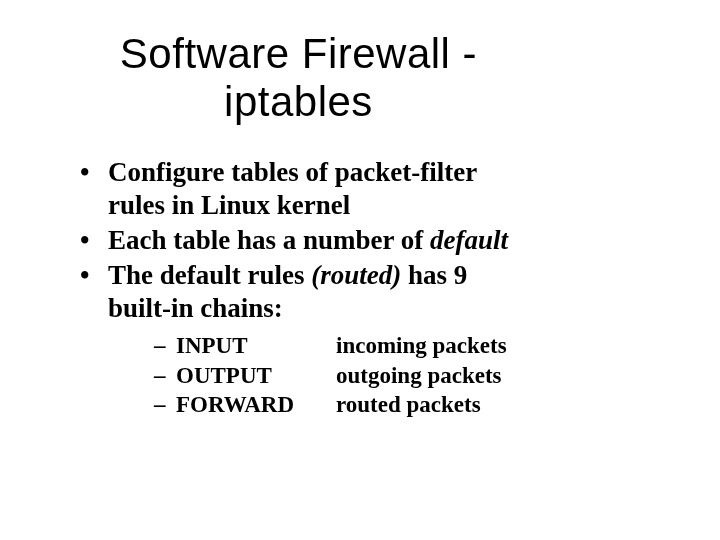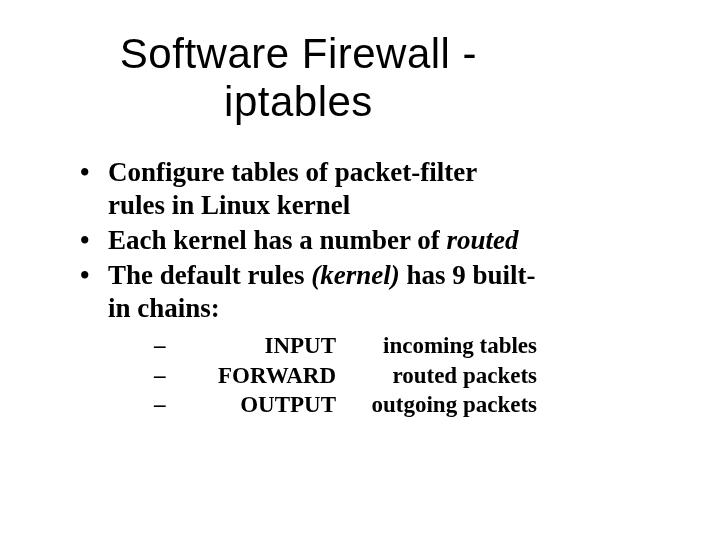--- a/index.html
+++ b/index.html
@@ -49,21 +49,20 @@
     list-style: none;
     padding: 0;
     margin: 6px 0 0 46px;
     font-size: 23px;
     line-height: 1.3;
   }
   ul.sub > li {
     position: relative;
     padding-left: 22px;
     margin: 0;
-    text-align: right;
   }
   ul.sub > li::before {
     content: "–";
     position: absolute;
     left: 0;
     top: 0;
   }
   .sub-row {
     display: flex;
   }
@@ -79,40 +78,40 @@
 <body>
 
 <div class="slide">
   <h1 class="title">Software Firewall - iptables</h1>
 
   <ul class="top">
     <li>
       <span>Configure tables of packet-filter rules in Linux kernel</span>
     </li>
     <li>
-      <span>Each kernel has a number of </span><span class="italic">routed</span>
+      <span>Each table has a number of </span><span class="italic">default</span>
     </li>
     <li>
-      <span>The default rules </span><span class="italic">(kernel)</span><span> has 9 built-in chains:</span>
+      <span>The default rules </span><span class="italic">(routed)</span><span> has 9 built-in chains:</span>
 
       <ul class="sub">
         <li>
           <div class="sub-row">
             <span class="sub-name">INPUT</span>
-            <span class="sub-desc">incoming tables</span>
+            <span class="sub-desc">incoming packets</span>
+          </div>
+        </li>
+        <li>
+          <div class="sub-row">
+            <span class="sub-name">OUTPUT</span>
+            <span class="sub-desc">outgoing packets</span>
           </div>
         </li>
         <li>
           <div class="sub-row">
             <span class="sub-name">FORWARD</span>
             <span class="sub-desc">routed packets</span>
           </div>
         </li>
-        <li>
-          <div class="sub-row">
-            <span class="sub-name">OUTPUT</span>
-            <span class="sub-desc">outgoing packets</span>
-          </div>
-        </li>
       </ul>
     </li>
   </ul>
 </div>
 
 </body></html>

